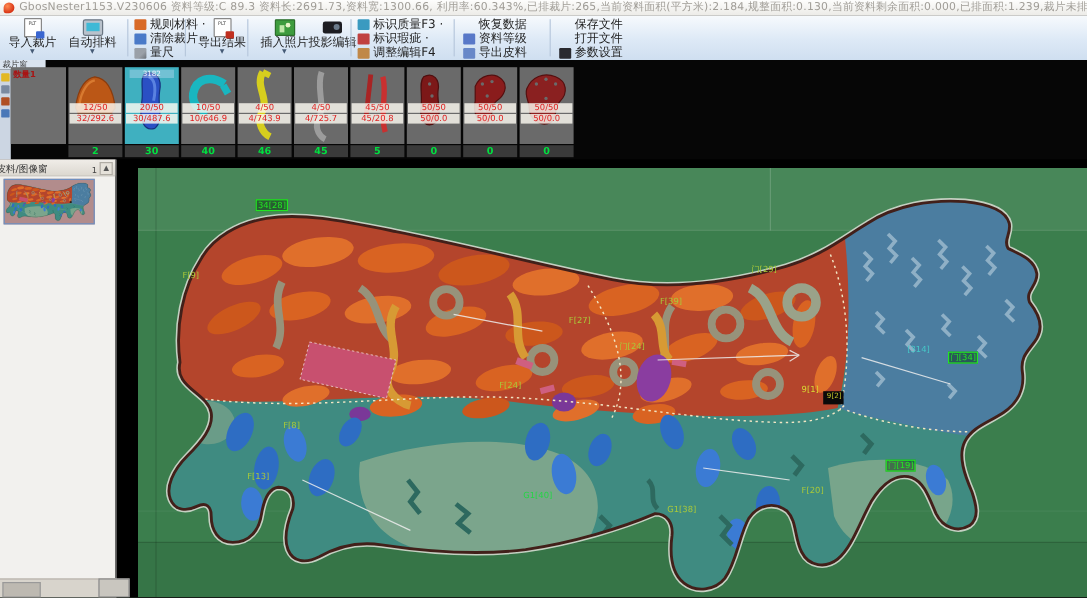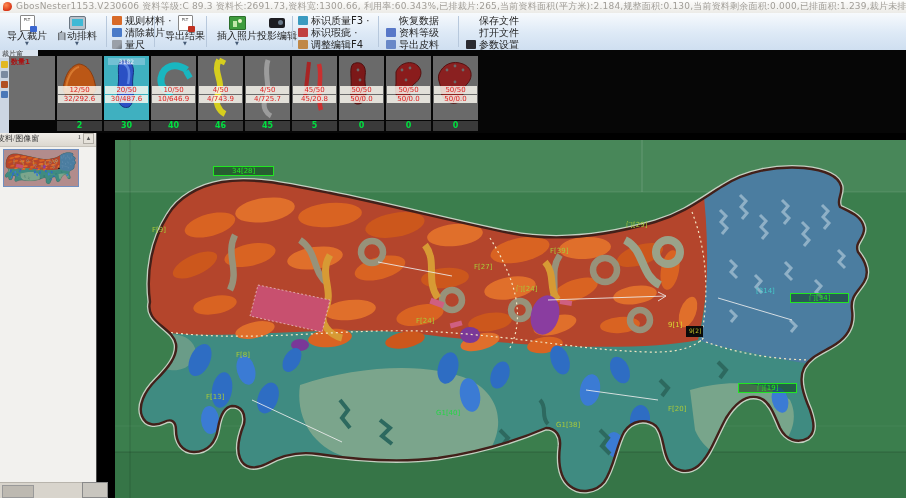--- a/index.html
+++ b/index.html
@@ -51,37 +51,37 @@
   .pid{position:absolute;left:4px;right:4px;top:2px;text-align:center;font-size:6px;line-height:7px;
        color:#f0f2ff;background:rgba(210,225,250,.35);}
   .pl1,.pl2{position:absolute;left:1px;right:1px;text-align:center;font-size:7px;line-height:8px;
             font-weight:normal;color:#e01f1f;background:rgba(252,250,242,.82);}
   .pl1{top:30px;} .pl2{top:39px;text-align:center;}
   .cbar{position:absolute;top:71px;width:45px;height:10px;background:#3a3a3a;
         text-align:center;font-size:8px;line-height:10px;font-weight:bold;color:#00e040;}
   
   .panel{position:absolute;left:0;top:133px;width:97px;height:365px;background:#f2f1ee;
          border-right:1px solid #4a4a4a;box-sizing:border-box;}
-  .panel-hd{height:13px;background:linear-gradient(#f0ede8,#dcd8d0);display:flex;align-items:flex-start;
-            font-size:8px;color:#333;overflow:hidden;border-bottom:1px solid #c8c4bc;font-family:Liberation Serif, serif;}
+  .panel-hd{height:13px;background:linear-gradient(#f0ede8,#dcd8d0);display:flex;align-items:flex-end;
+            font-size:8px;color:#333;overflow:hidden;border-bottom:1px solid #c8c4bc;}
   .panel-hd .hd-label{margin-left:-3px;white-space:nowrap;}
   .panel-hd .hd-page{margin-left:auto;font-size:7px;color:#444;}
   .panel-hd .hd-up{width:9px;height:9px;margin:0 2px;font-size:6px;line-height:9px;text-align:center;
                    color:#555;background:#e6e2da;border:1px solid #b0aca4;}
   .thumb{position:absolute;left:3px;top:16px;width:76px;height:38px;background:#b28c8c;
          border:1px solid #6f8fc0;box-sizing:border-box;overflow:hidden;}
   .panel-scroll{position:absolute;left:0;top:349px;width:97px;height:16px;background:#d8d4cc;border-top:1px solid #b8b4ac;}
   .panel-scroll .pthumb{position:absolute;left:2px;top:2px;width:30px;height:11px;background:#bdb9b1;border:1px solid #999;}
   .corner-box{position:absolute;left:82px;top:349px;width:26px;height:16px;background:#c9c6bf;border:1px solid #8a8a8a;box-sizing:border-box;}
   
   .canvas{position:absolute;left:97px;top:133px;width:809px;height:365px;background:#000;overflow:hidden;}
   .lbl{position:absolute;font-size:7px;line-height:8px;white-space:nowrap;}
   .lbl-yg{color:#a9c93a;} .lbl-greenplain{color:#25d545;} .lbl-cyan{color:#45c9c9;}
   .lbl-yellow{color:#d9d932;} .lbl-tag{color:#c3c32a;font-size:6px;}
-  .lbl-box{color:#22e622;border:1px solid #22e622;background:rgba(0,45,0,.45);padding:0 18px;}
+  .lbl-box{color:#22e622;border:1px solid #22e622;background:rgba(0,45,0,.45);padding:0 1px;}
 </style>
 </head>
 <body>
 
 <div class="screen">
 
   <div class="titlebar">
     <div class="app-icon"></div>
     <div class="title-text">GbosNester1153.V230606  资料等级:C 89.3  资料长:2691.73,资料宽:1300.66, 利用率:60.343%,已排裁片:265,当前资料面积(平方米):2.184,规整面积:0.130,当前资料剩余面积:0.000,已排面积:1.239,裁片未排总面积:1.882,可用资料总面积:2.012,可</div>
   </div>

